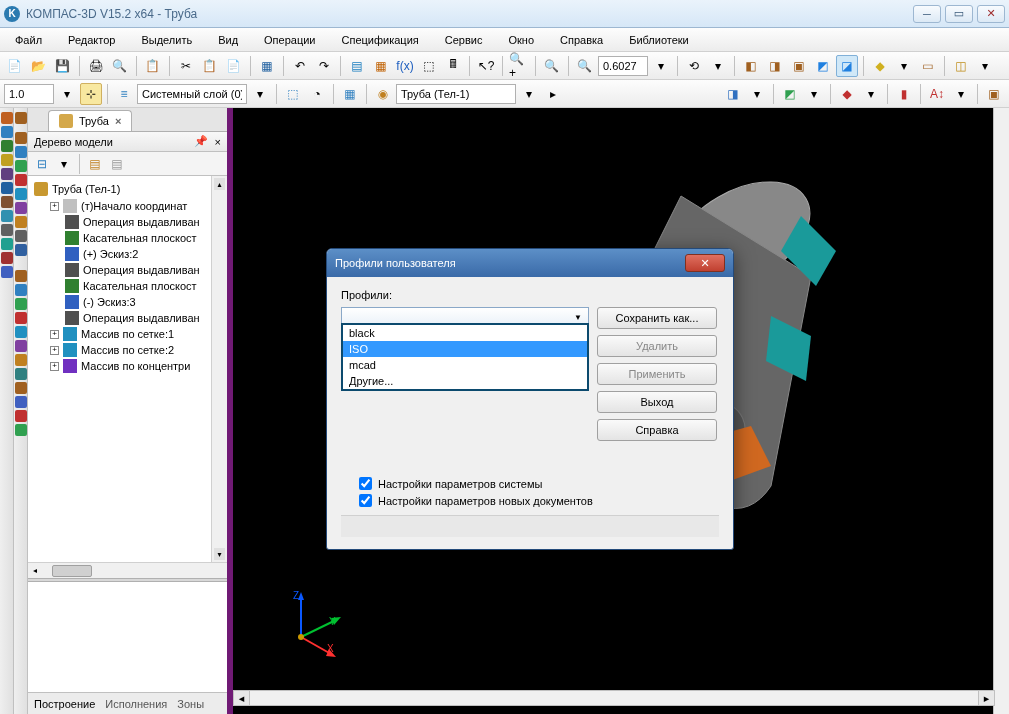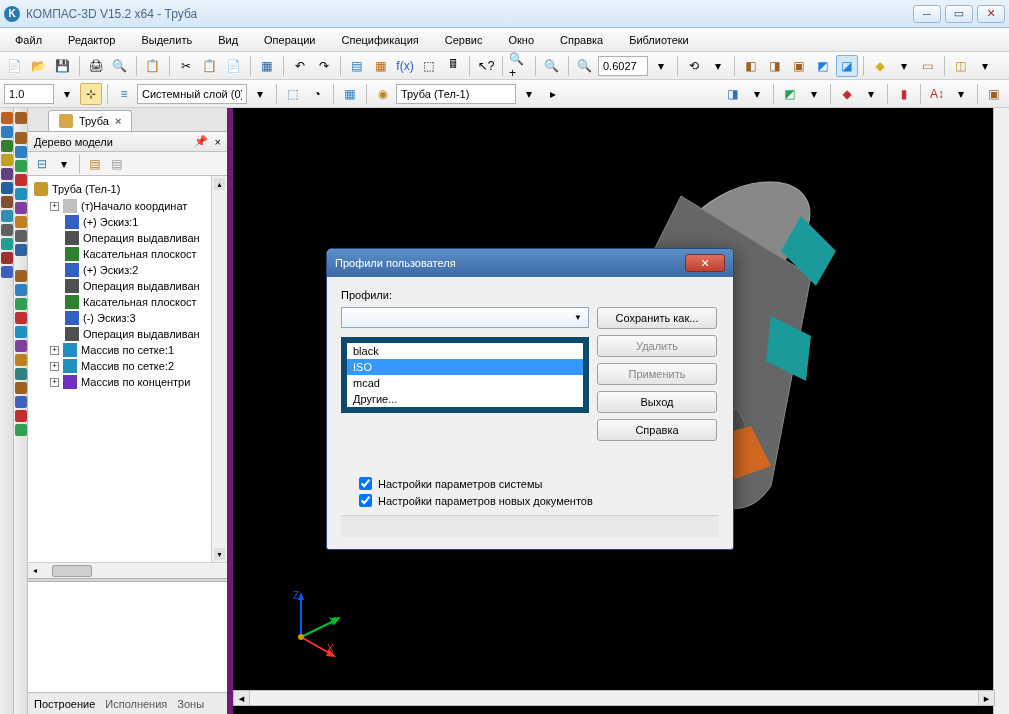--- a/index.html
+++ b/index.html
@@ -67,21 +67,21 @@
 .dialog { position: absolute; left: 326px; top: 248px; width: 408px; background: #f0f0f0; border: 1px solid #244a7a; border-radius: 6px 6px 3px 3px; box-shadow: 0 4px 20px rgba(0,0,0,0.5); z-index: 100; }
 .dlg-title { height: 28px; background: linear-gradient(#5c8fc7,#3a6aa8); border-radius: 5px 5px 0 0; display: flex; align-items: center; padding: 8px 8px; color: #fff; font-size: 12px; }
 .dlg-title .spacer { flex: 1; }
 .dlg-close { width: 40px; height: 18px; background: linear-gradient(#e07060,#c04030); border-radius: 3px; border: 1px solid #803020; display: flex; align-items: center; justify-content: center; color: #fff; cursor: pointer; font-size: 11px; }
 .dlg-body { padding: 12px 14px; }
 .dlg-label { margin-bottom: 6px; }
 .dlg-row { display: flex; gap: 8px; align-items: flex-start; }
 .dlg-combo { position: relative; width: 248px; }
 .combo-sel { height: 21px; border: 1px solid #8aa8c8; background: linear-gradient(#fff,#e8f0f8); display: flex; align-items: center; padding: 0 6px; cursor: pointer; }
 .combo-sel .dd { margin-left: auto; font-size: 8px; }
-.combo-list { position: absolute; left: 0; top: 30px; width: 100%; background: #fff; border: 6px solid #0c4a6e; z-index: 10; }
+.combo-list { position: absolute; left: 0; top: 16px; width: 100%; background: #fff; border: 2px solid #0c4a6e; z-index: 10; }
 .combo-list div { padding: 2px 6px; cursor: pointer; }
 .combo-list div.sel { background: #3399ff; color: #fff; }
 .dlg-buttons { display: flex; flex-direction: column; gap: 6px; width: 120px; }
 .dlg-btn { height: 22px; border: 1px solid #a0a0a0; background: linear-gradient(#fafafa,#e4e4e4); border-radius: 3px; cursor: pointer; display: flex; align-items: center; justify-content: center; }
 .dlg-btn.disabled { color: #888; }
 .dlg-checks { margin-top: 36px; }
 .dlg-check { display: flex; align-items: center; gap: 6px; margin: 4px 0 4px 18px; }
 .dlg-check input { width: 13px; height: 13px; }
 .dlg-footer { height: 22px; border-top: 1px solid #d0d0d0; margin-top: 8px; background: #e8e8e8; }
 
@@ -276,25 +276,20 @@
         <span>Труба (Тел-1)</span>
       </div>
       <div id="tree-items">
           <div class="tree-item">
             <span class="exp">+</span>
             <span class="iicon" style="background:#c0c0c0"></span>
             <span>(т)Начало координат</span>
           </div>
           <div class="tree-item">
             <span style="width:11px"></span>
-            <span class="iicon" style="background:#3060c0"></span>
-            <span>(+) Эскиз:1</span>
-          </div>
-          <div class="tree-item">
-            <span style="width:11px"></span>
             <span class="iicon" style="background:#505050"></span>
             <span>Операция выдавливан</span>
           </div>
           <div class="tree-item">
             <span style="width:11px"></span>
             <span class="iicon" style="background:#308030"></span>
             <span>Касательная плоскост</span>
           </div>
           <div class="tree-item">
             <span style="width:11px"></span>

